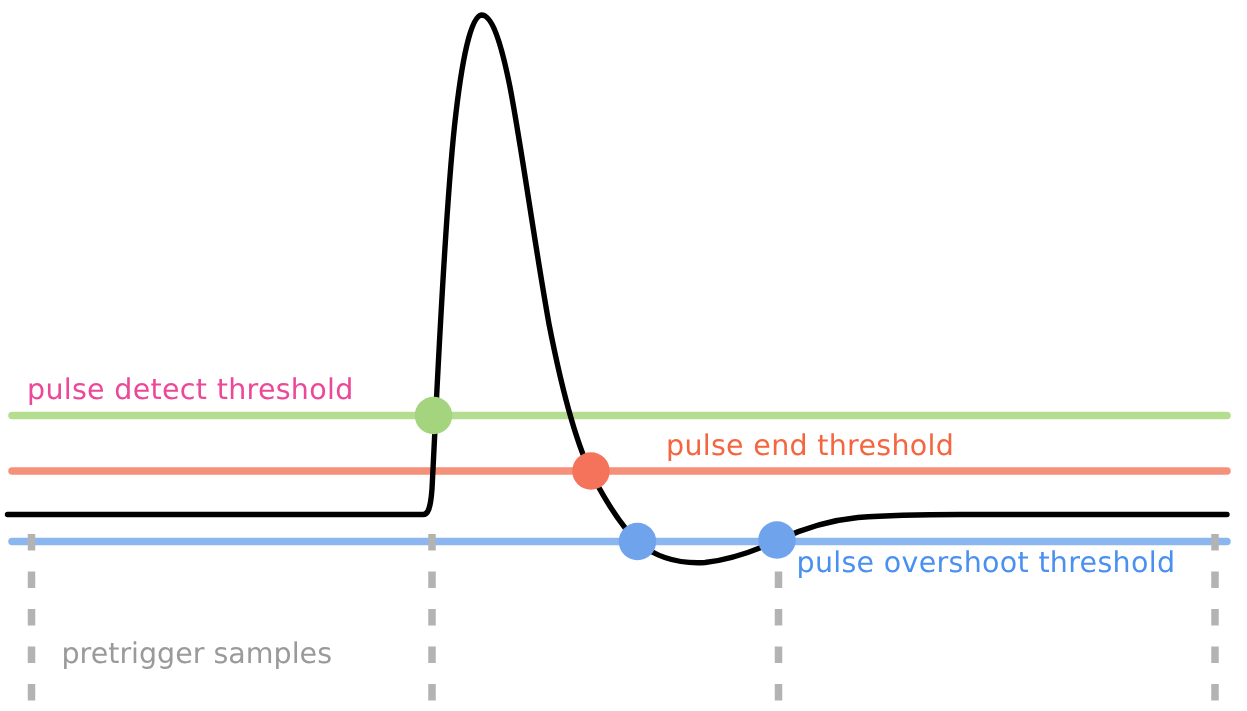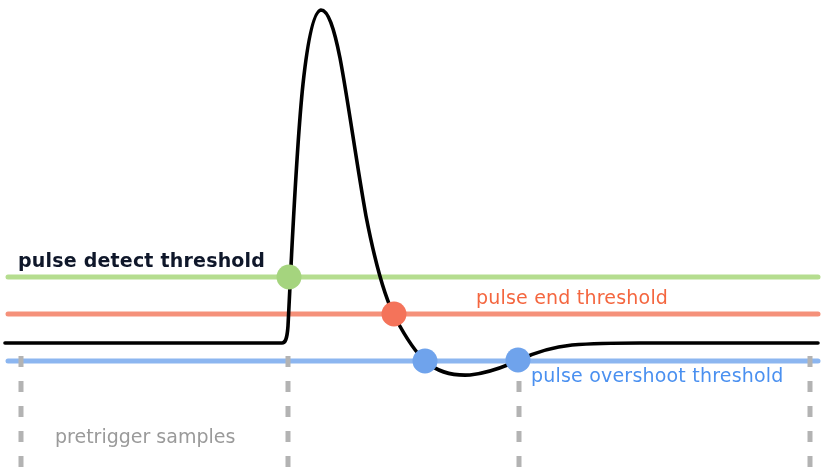--- a/index.html
+++ b/index.html
@@ -28,43 +28,42 @@
   .axis-label {
     position: absolute;
     font-size: 19px;
     letter-spacing: 0.2px;
     white-space: nowrap;
     font-family: "DejaVu Sans", sans-serif;
   }
   #label-pulse-detect {
     left: 18px;
     top: 249px;
-    color: #0f172a;
-    font-weight: bold;
+    color: #ec4899;
   }
   #label-pulse-end {
-    left: 476px;
+    left: 444px;
     top: 286px;
     color: #f4663f;
   }
   #label-pulse-overshoot {
     left: 531px;
     top: 364px;
     color: #4a90f0;
   }
   .region-label {
     position: absolute;
     font-size: 19px;
     color: #9a9a9a;
     white-space: nowrap;
     text-align: center;
     font-family: "DejaVu Sans", sans-serif;
   }
   #label-pretrigger {
-    left: 55px;
+    left: 41px;
     top: 425px;
   }
   #label-posttrigger {
     left: 570px;
     top: 425px;
   }
 </style>
 </head>
 <body>
 

